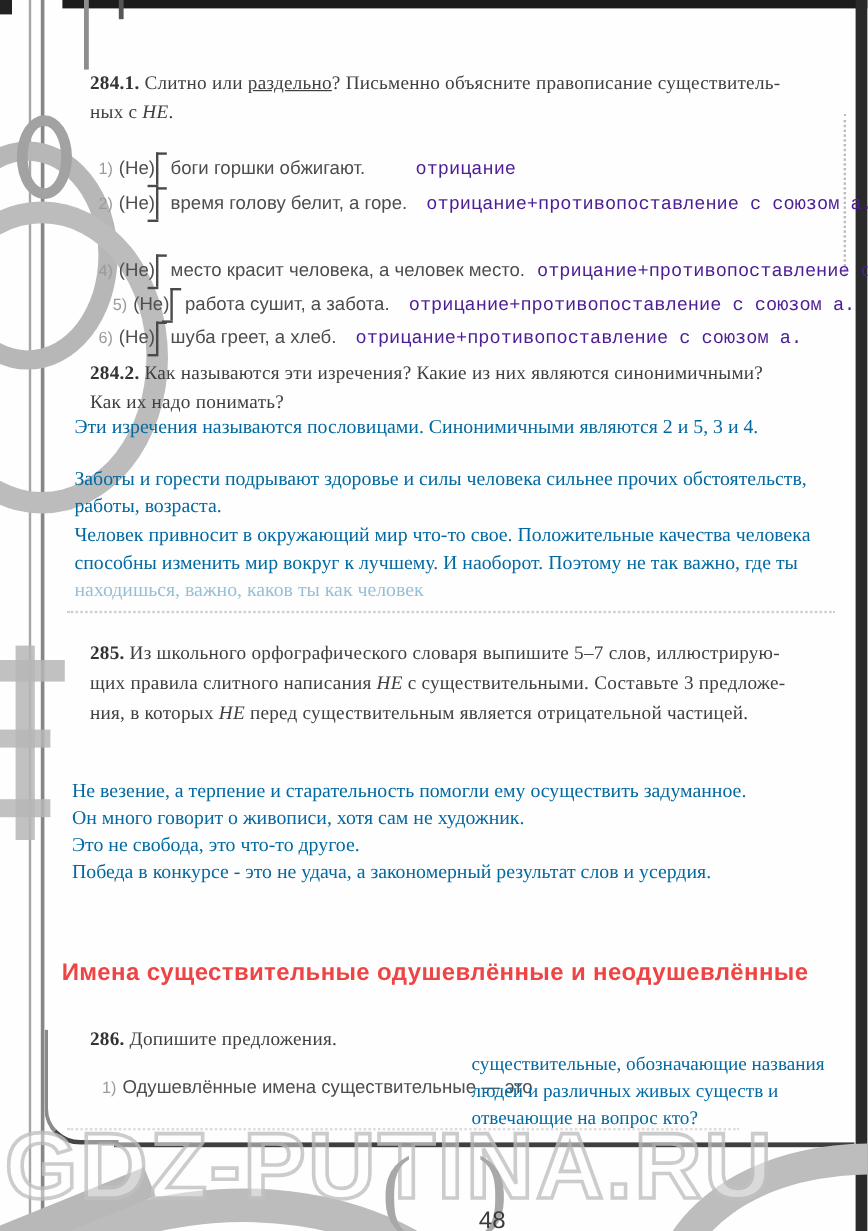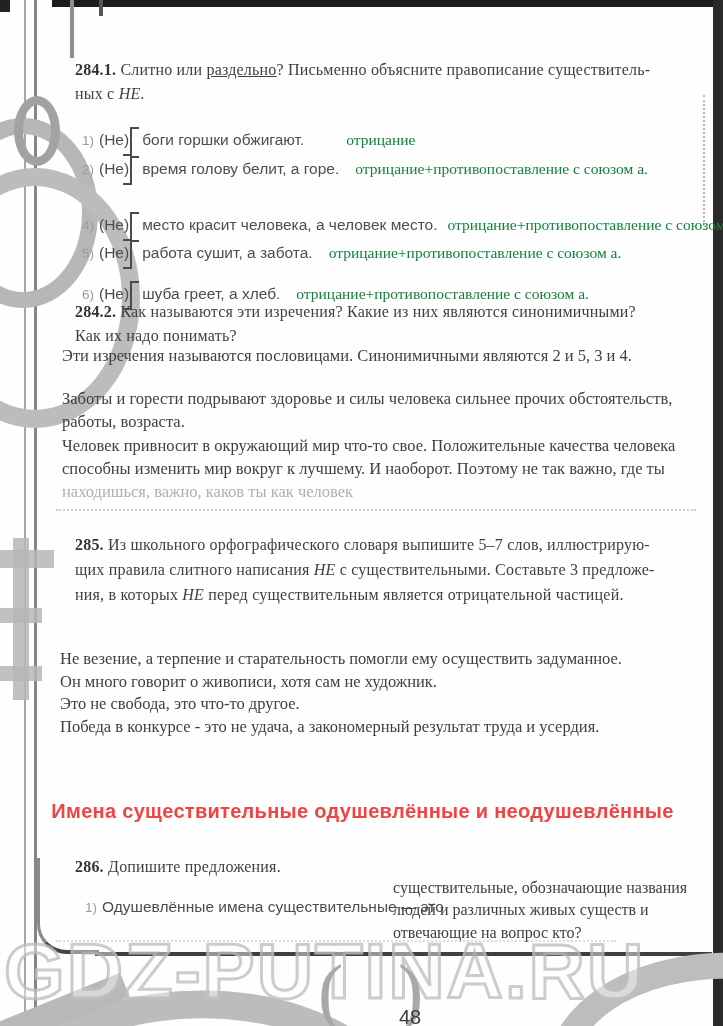--- a/index.html
+++ b/index.html
@@ -5,30 +5,30 @@
   html,body{margin:0;padding:0;}
   .page{position:relative;width:723px;height:1026px;background:#fefefe;overflow:hidden;
         font-family:"Liberation Serif",serif;}
   .abs{position:absolute;}
   
   .hdr{font-size:16px;color:#3f3f3f;line-height:1.5;letter-spacing:.2px;white-space:nowrap;margin-left:20px;}
   .hdr .num{font-weight:bold;color:#343434;}
   .it{font-style:italic;}
   .ul{text-decoration:underline;}
   
-  .ans{font-size:16.5px;color:#404040;line-height:1.38;}
+  .ans{font-size:16.5px;color:#0369a1;line-height:1.38;}
   .faded{opacity:.42;}
   
   .item-row{position:absolute;left:82px;white-space:nowrap;
             font-family:"Liberation Sans",sans-serif;font-size:15.5px;color:#4d4d4d;}
   .inum{color:#9b9b9b;font-size:13.5px;margin-right:5px;}
   .join-mark{display:inline-block;width:7px;height:25px;border-left:2px solid #4a4a4a;
              border-top:2px solid #4a4a4a;position:relative;top:9px;margin:0 3px 0 1px;}
   .join-mark::after{content:"";position:absolute;left:-9px;bottom:-2px;width:9px;height:2px;background:#4a4a4a;}
-  .note{font-family:Liberation Serif, serif;font-size:15.5px;color:#15803d;margin-left:16px;}
+  .note{font-family:Liberation Mono, monospace;font-size:15.5px;color:#4c1d95;margin-left:16px;}
   .note.m-lg{margin-left:42px;}
   .section-heading{font-family:"Liberation Sans",sans-serif;font-weight:bold;font-size:20px;
                    color:#ef4444;text-align:center;letter-spacing:.3px;}
   .print-sans{font-family:"Liberation Sans",sans-serif;color:#4d4d4d;font-size:15.5px;white-space:nowrap;}
   .dotted{border-top:2px dotted #b5b5b5;height:0;}
   
   .top-bar{left:52px;top:0;width:671px;height:7px;background:#1c1c1c;}
   .right-bar{left:713px;top:0;width:10px;height:1026px;background:#2a2a2a;}
   .v1{left:24px;top:0;width:2px;height:1026px;background:#a6a6a6;}
   .v2{left:34px;top:0;width:3px;height:1026px;background:#868686;}
@@ -86,24 +86,24 @@
 
   <div class="item-row" style="top:118px;">
     <span class="inum">1)</span><span>(Не)</span><span class="join-mark"></span><span>боги горшки обжигают.</span><span class="note m-lg">отрицание</span>
   </div>
   <div class="item-row" style="top:147px;">
     <span class="inum">2)</span><span>(Не)</span><span class="join-mark"></span><span>время голову белит, а горе.</span><span class="note">отрицание+противопоставление с союзом а.</span>
   </div>
   <div class="item-row" style="top:203px;">
     <span class="inum">4)</span><span>(Не)</span><span class="join-mark"></span><span>место красит человека, а человек место.</span><span class="note" style="margin-left:10px;">отрицание+противопоставление с союзом а.</span>
   </div>
-  <div class="item-row" style="top:231px;">
+  <div class="item-row" style="top:231px;margin-left:12px;">
     <span class="inum">5)</span><span>(Не)</span><span class="join-mark"></span><span>работа сушит, а забота.</span><span class="note">отрицание+противопоставление с союзом а.</span>
   </div>
-  <div class="item-row" style="top:272px;">
+  <div class="item-row" style="top:259px;">
     <span class="inum">6)</span><span>(Не)</span><span class="join-mark"></span><span>шуба греет, а хлеб.</span><span class="note">отрицание+противопоставление с союзом а.</span>
   </div>
 
   <div class="abs hdr" style="left:55px;top:300px;">
     <div><span class="num">284.2.</span><span> Как называются эти изречения? Какие из них являются синонимичными?</span></div>
     <div>Как их надо понимать?</div>
   </div>
   <div class="abs ans" style="left:62px;top:345px;white-space:nowrap;">Эти изречения называются пословицами. Синонимичными являются 2 и 5, 3 и 4.</div>
 
   <div class="abs ans" style="left:62px;top:388px;">
@@ -123,21 +123,21 @@
     <div><span class="num">285.</span><span> Из школьного орфографического словаря выпишите 5–7 слов, иллюстрирую-</span></div>
     <div><span>щих правила слитного написания </span><span class="it">НЕ</span><span> с существительными. Составьте 3 предложе-</span></div>
     <div><span>ния, в которых </span><span class="it">НЕ</span><span> перед существительным является отрицательной частицей.</span></div>
   </div>
 
 
   <div class="abs ans" style="left:60px;top:648px;line-height:22.5px;">
     <div style="white-space:nowrap;">Не везение, а терпение и старательность помогли ему осуществить задуманное.</div>
     <div>Он много говорит о живописи, хотя сам не художник.</div>
     <div>Это не свобода, это что-то другое.</div>
-    <div>Победа в конкурсе - это не удача, а закономерный результат труда и усердия.</div>
+    <div>Победа в конкурсе - это не удача, а закономерный результат слов и усердия.</div>
   </div>
 
   <div class="abs section-heading" style="left:40px;top:800px;width:645px;">Имена существительные одушевлённые и неодушевлённые</div>
 
   <div class="abs hdr" style="left:55px;top:855px;"><span class="num">286.</span><span> Допишите предложения.</span></div>
 
   <div class="abs print-sans" style="left:85px;top:898px;">
     <span class="inum">1)</span><span>Одушевлённые имена существительные — это</span>
   </div>
 

